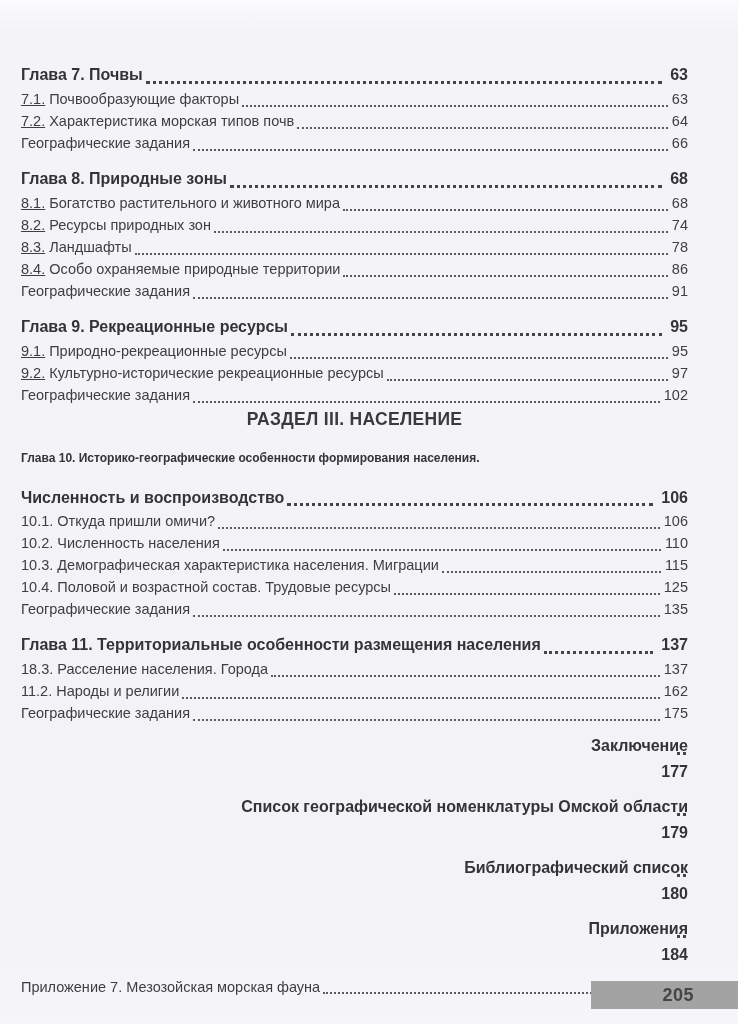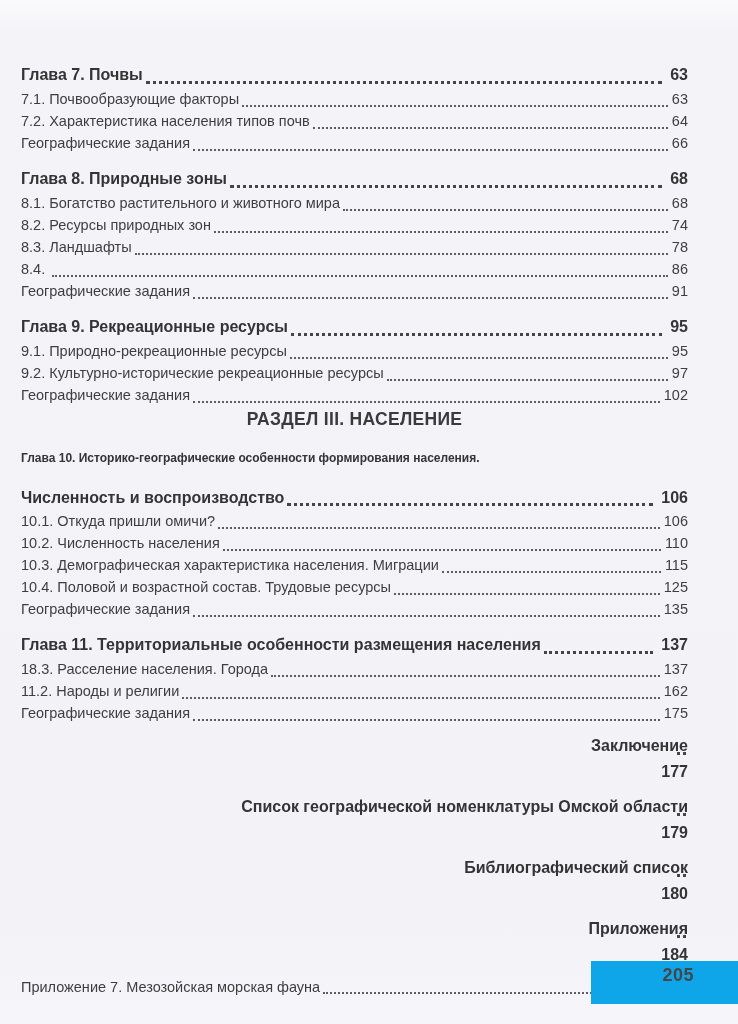--- a/index.html
+++ b/index.html
@@ -26,21 +26,21 @@
     align-items: flex-end;
     line-height: 22px;
     font-size: 14.5px;
   }
   .row .label { white-space: nowrap; }
   .num {
     display: inline-block;
     margin-right: 4px;
     white-space: nowrap;
   }
-  .kind-sub .num { min-width: 22px; }
+  .kind-sub .num { min-width: 22px; text-decoration: underline; }
   .kind-sub10 .num { min-width: 0; }
   .leader { flex: 1; position: relative; min-width: 14px; }
   .leader::after {
     content: "";
     position: absolute; left: 3px; right: 2px; bottom: 3px;
     border-bottom: 2px dotted #5b5b60;
   }
   .page { margin-left: 2px; white-space: nowrap; }
 
   
@@ -79,22 +79,22 @@
   }
 
   
   .kind-appendix { line-height: 20px; margin-top: 24px; }
   .kind-backmatter + .kind-appendix { margin-top: 9px; }
 
   
   .footer-bar {
     position: absolute;
     left: 591px; right: 0;
-    top: 961px; height: 43px;
-    background: #0ea5e9;
+    top: 981px; height: 28px;
+    background: #a3a3a3;
   }
   .footer-bar .pagenum {
     display: block;
     text-align: right;
     padding-right: 44px;
     line-height: 28px;
     font-weight: 700;
     font-size: 18px;
     color: #454648;
     letter-spacing: 0.5px;
@@ -112,21 +112,21 @@
     <span class="page">63</span>
   </div>
       <div class="row kind-sub">
     <span class="num">7.1.</span>
     <span class="label">Почвообразующие факторы</span>
     <span class="leader"></span>
     <span class="page">63</span>
   </div>
       <div class="row kind-sub">
     <span class="num">7.2.</span>
-    <span class="label">Характеристика населения типов почв</span>
+    <span class="label">Характеристика морская типов почв</span>
     <span class="leader"></span>
     <span class="page">64</span>
   </div>
       <div class="row kind-plain">
 
     <span class="label">Географические задания</span>
     <span class="leader"></span>
     <span class="page">66</span>
   </div>
       <div class="row kind-chapter">
@@ -148,20 +148,21 @@
     <span class="page">74</span>
   </div>
       <div class="row kind-sub">
     <span class="num">8.3.</span>
     <span class="label">Ландшафты</span>
     <span class="leader"></span>
     <span class="page">78</span>
   </div>
       <div class="row kind-sub">
     <span class="num">8.4.</span>
+    <span class="label">Особо охраняемые природные территории</span>
     <span class="leader"></span>
     <span class="page">86</span>
   </div>
       <div class="row kind-plain">
 
     <span class="label">Географические задания</span>
     <span class="leader"></span>
     <span class="page">91</span>
   </div>
       <div class="row kind-chapter">

